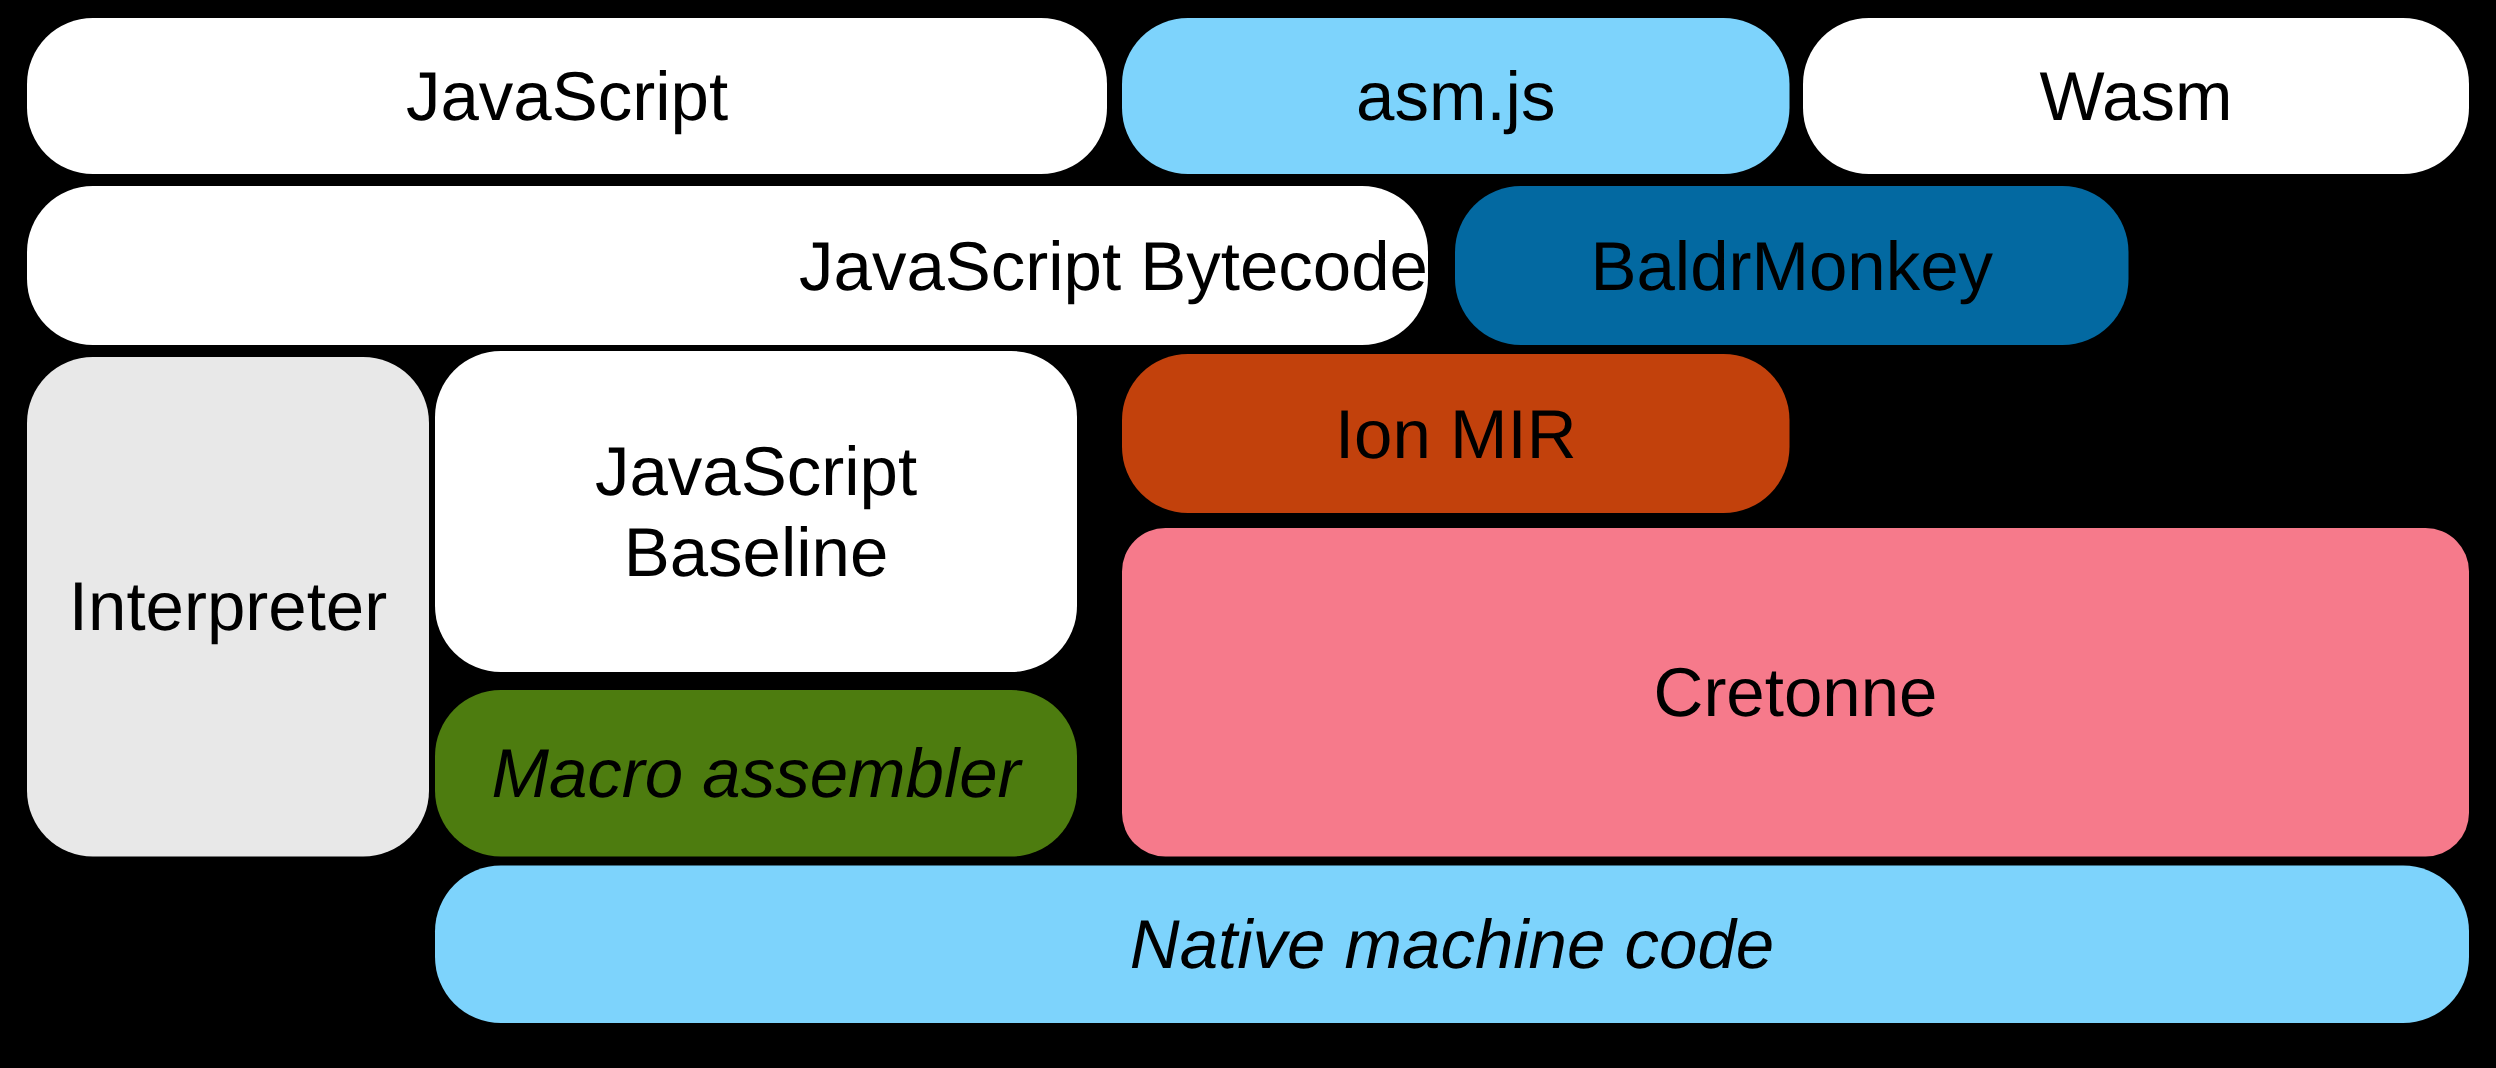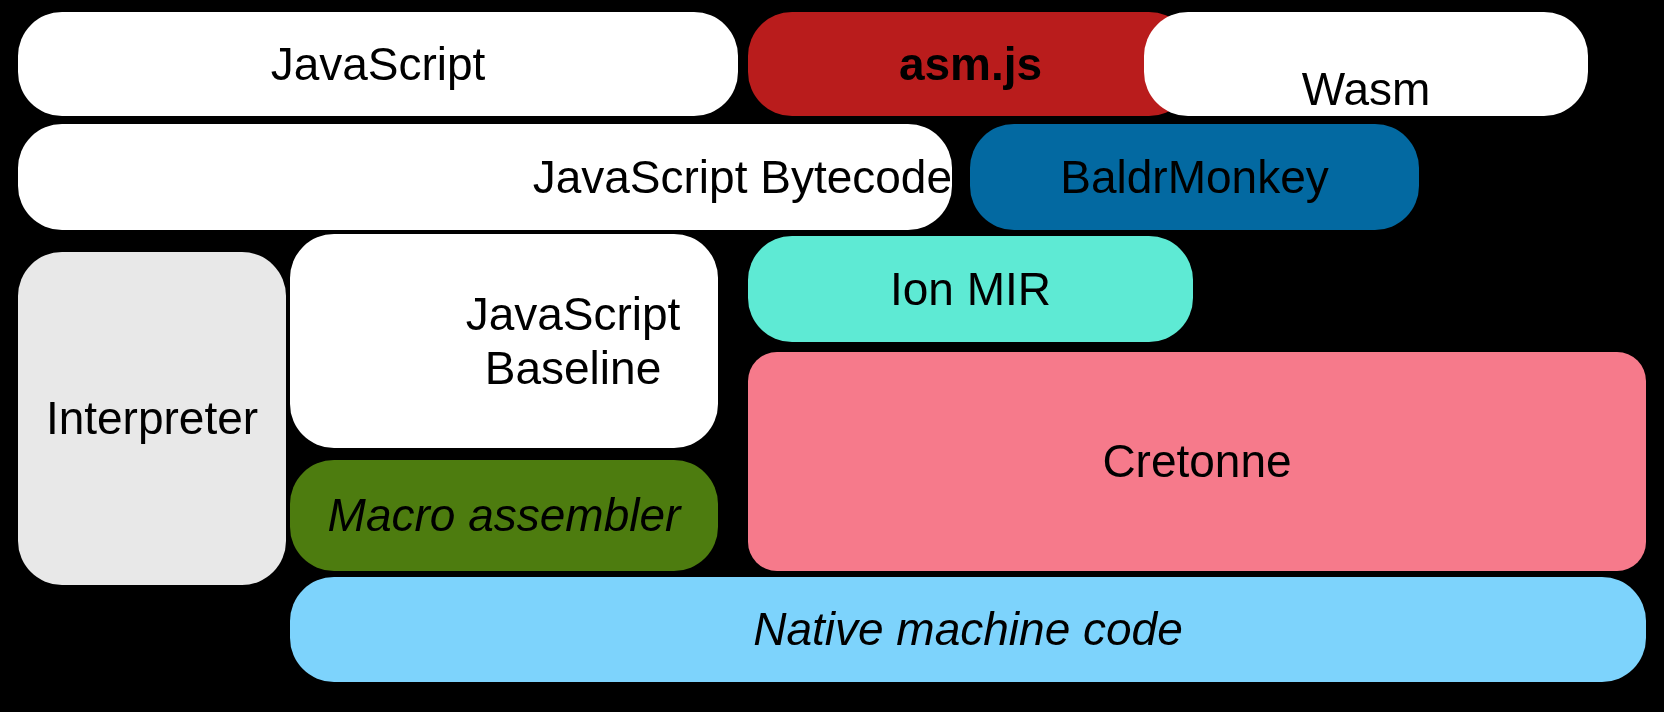--- a/index.html
+++ b/index.html
@@ -20,65 +20,65 @@
     text-align:center;
     font-size:46px;
     line-height:1.18;
     color:#000;
     box-sizing:border-box;
   }
   .box span{display:inline-block;}
   
   #node-javascript      {left:18px;   top:12px;  width:720px;  height:104px;}
   #node-asmjs           {left:748px;  top:12px;  width:445px;  height:104px;}
-  #node-wasm            {left:1144px; top:12px;  width:444px;  height:104px;align-items:flex-end;}
+  #node-wasm            {left:1202px; top:12px;  width:444px;  height:104px;}
   #node-bytecode        {left:18px;   top:124px; width:934px;  height:106px;justify-content:flex-end;}
   #node-baldrmonkey     {left:970px;  top:124px; width:449px;  height:106px;}
-  #node-interpreter     {left:18px;   top:252px; width:268px;  height:333px;}
+  #node-interpreter     {left:18px;   top:238px; width:268px;  height:333px;}
   #node-baseline        {left:290px;  top:234px; width:428px;  height:214px;}
   #node-baseline span   {max-width:290px;}
   #node-ion-mir         {left:748px;  top:236px; width:445px;  height:106px;}
   #node-cretonne        {left:748px;  top:352px; width:898px;  height:219px;}
   #node-macro-assembler {left:290px;  top:460px; width:428px;  height:111px;}
   #node-native          {left:290px;  top:577px; width:1356px; height:105px;}
 </style>
 </head>
 <body>
 
 <div id="canvas" style="background-color: rgb(0, 0, 0);">
 
   <div class="box" id="node-javascript" style="background-color: rgb(255, 255, 255);">
     <span>JavaScript</span>
   </div>
 
-  <div class="box" id="node-asmjs" style="background-color: #b91c1c; font-weight: bold;">
+  <div class="box" id="node-asmjs" style="background-color: #7dd3fc;">
     <span>asm.js</span>
   </div>
 
   <div class="box" id="node-wasm" style="background-color: rgb(255, 255, 255);">
     <span>Wasm</span>
   </div>
 
   <div class="box" id="node-bytecode" style="background-color: rgb(255, 255, 255);">
     <span>JavaScript Bytecode</span>
   </div>
 
   <div class="box" id="node-baldrmonkey" style="background-color: #0369a1;">
     <span>BaldrMonkey</span>
   </div>
 
   <div class="box" id="node-interpreter" style="background-color: rgb(232, 232, 232);">
     <span>Interpreter</span>
   </div>
 
-  <div class="box" id="node-baseline" style="background-color: rgb(255, 255, 255); justify-content: flex-end;">
+  <div class="box" id="node-baseline" style="background-color: rgb(255, 255, 255);">
     <span>JavaScript Baseline</span>
   </div>
 
-  <div class="box" id="node-ion-mir" style="background-color: #5eead4;">
+  <div class="box" id="node-ion-mir" style="background-color: #c2410c;">
     <span>Ion MIR</span>
   </div>
 
   <div class="box" id="node-cretonne" style="background-color: rgb(246, 122, 139); border-radius: 29px;">
     <span>Cretonne</span>
   </div>
 
   <div class="box" id="node-macro-assembler" style="background-color: #4d7c0f; font-style: italic;">
     <span>Macro assembler</span>
   </div>

